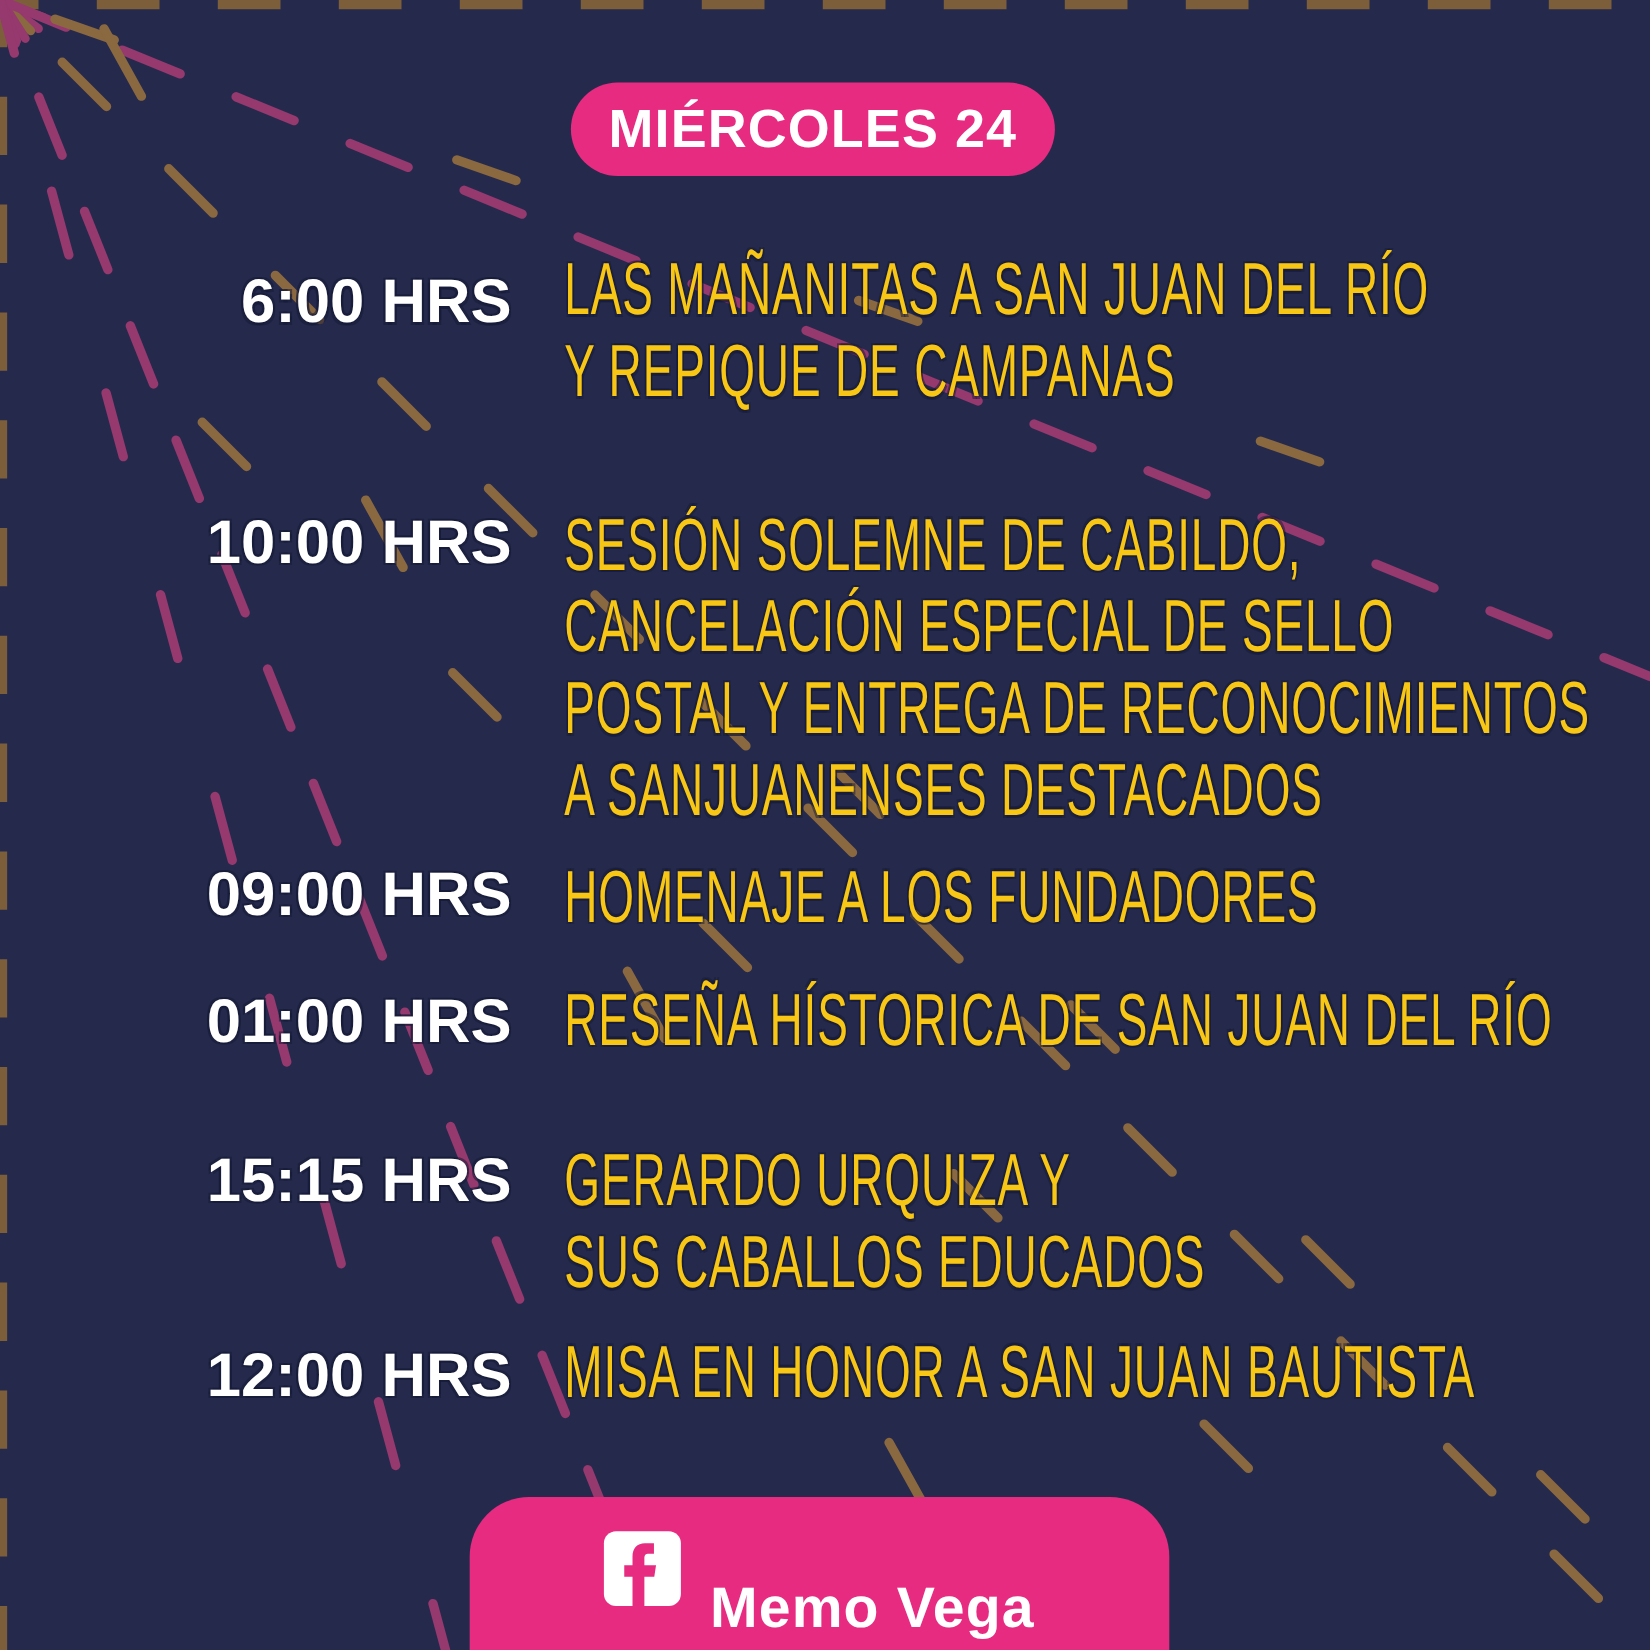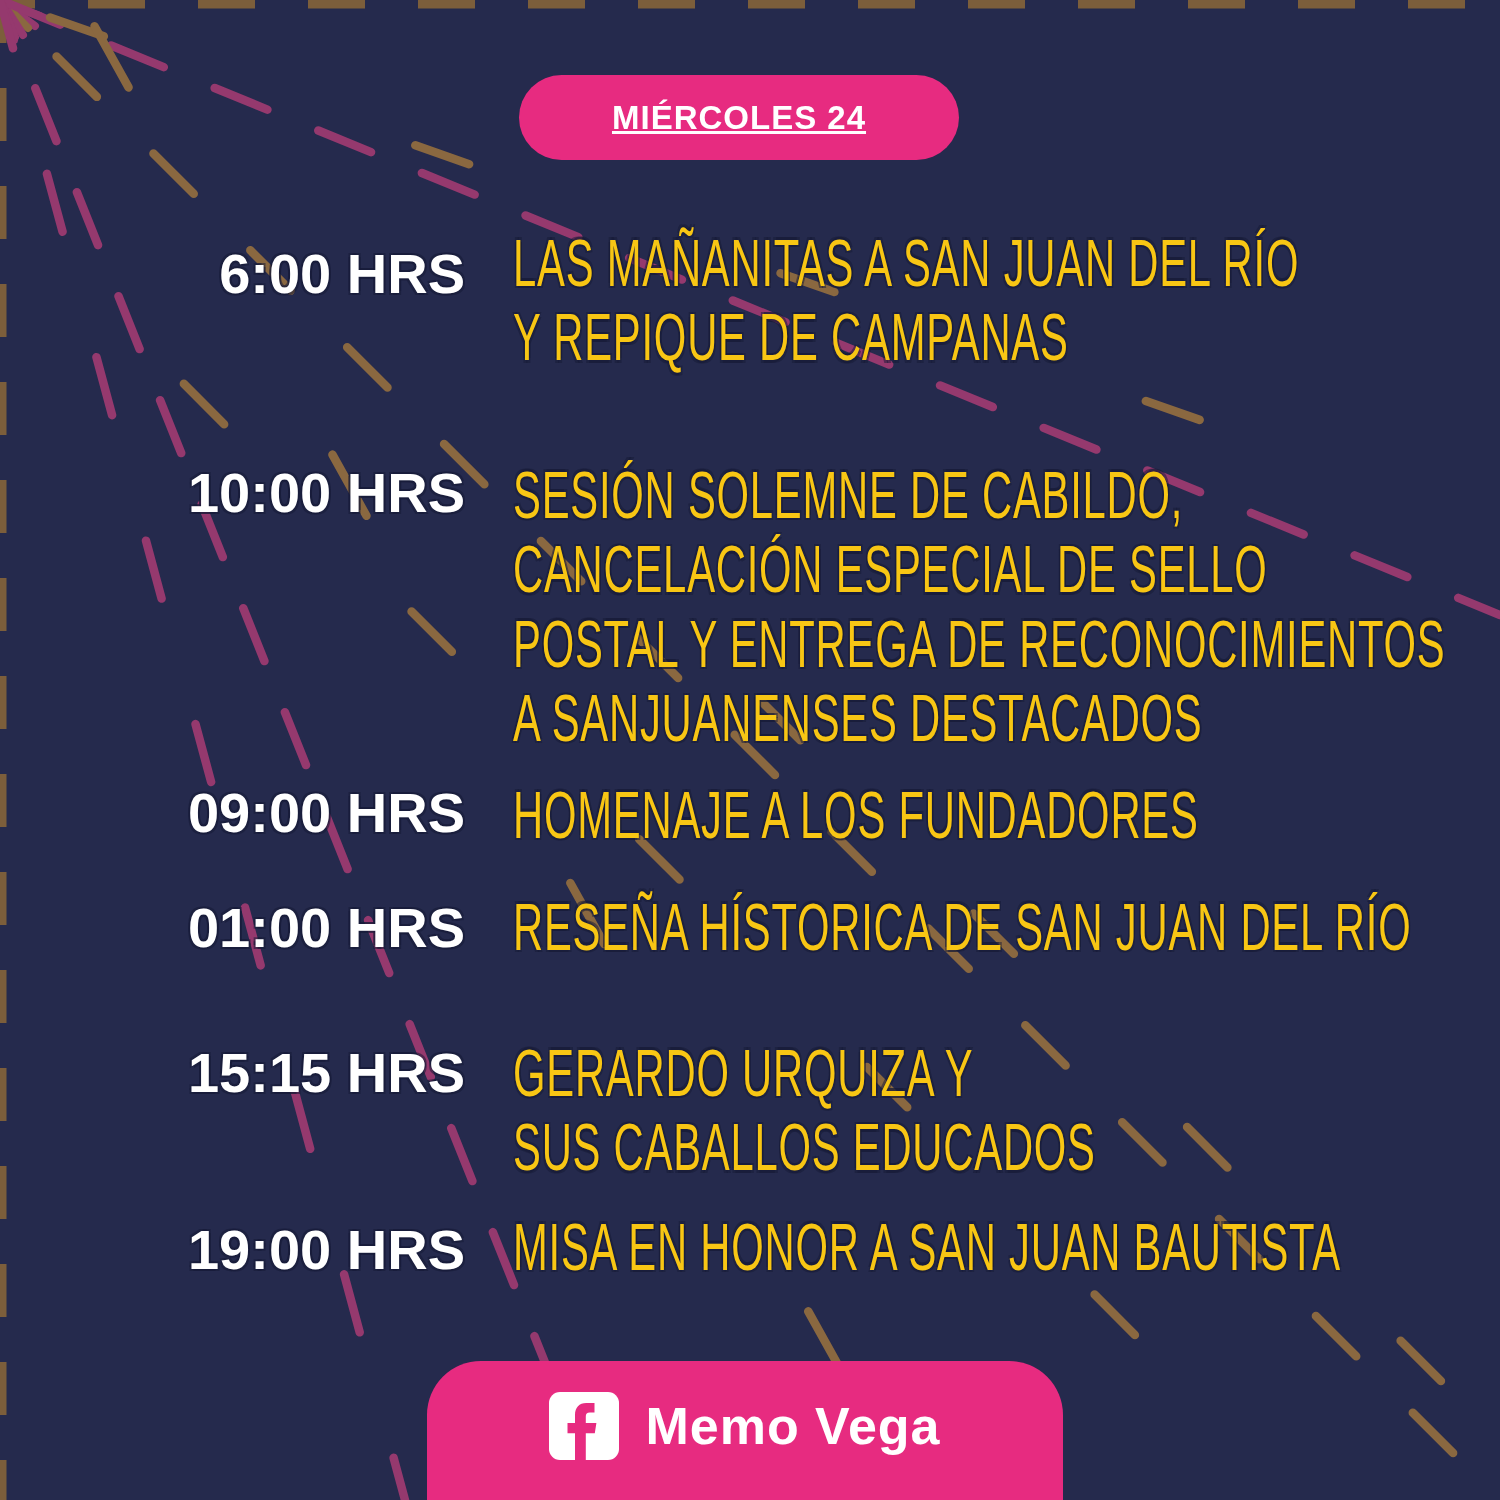--- a/index.html
+++ b/index.html
@@ -5,21 +5,21 @@
   html,body{margin:0;padding:0;background:#14172e;}
   .poster{
     position:relative;width:1500px;height:1500px;overflow:hidden;
     background:#252A4D;font-family:"Liberation Sans",sans-serif;
   }
   .bg-decor{position:absolute;left:0;top:0;width:1500px;height:1500px;}
   .day-badge{
     position:absolute;left:519px;top:75px;width:440px;height:85px;
     background:#E72B80;border-radius:44px;
     display:flex;align-items:center;justify-content:center;
-    color:#ffffff;font-weight:bold;font-size:33px;letter-spacing:1px;text-decoration:underline;
+    color:#ffffff;font-weight:bold;font-size:49px;letter-spacing:1px;
   }
   .time{
     position:absolute;left:0;width:465px;text-align:right;
     color:#ffffff;font-weight:bold;font-size:56px;line-height:58px;
     text-shadow:2px 2px 0 rgba(22,26,54,.55),-2px 2px 0 rgba(22,26,54,.55),
                 2px -2px 0 rgba(22,26,54,.55),-2px -2px 0 rgba(22,26,54,.55);
   }
   .event{
     position:absolute;left:513px;color:#F8C614;
     font-size:55px;line-height:61px;letter-spacing:1px;white-space:nowrap;
@@ -32,21 +32,21 @@
     background:#E72B80;border-radius:54px;box-sizing:border-box;
     display:flex;justify-content:center;align-items:flex-start;
     gap:26px;padding-top:31px;
   }
   .fb-icon{
     width:70px;height:68px;background:#ffffff;border-radius:11px;
     position:relative;overflow:hidden;flex:0 0 auto;
   }
   .fb-icon svg{position:absolute;left:0;top:0;}
   .footer-label{
-    color:#ffffff;font-weight:bold;font-size:52px;line-height:68px;letter-spacing:1px;
+    color:#ffffff;font-weight:bold;font-size:52px;line-height:68px;letter-spacing:1px;margin-top:36px;
   }
 </style>
 </head>
 <body>
 
 <div class="poster">
 
   <svg class="bg-decor" width="1500" height="1500" viewBox="0 0 1500 1500" aria-hidden="true">
 
     <line x1="0" y1="4" x2="1500" y2="4" stroke="#7C5E3B" stroke-width="9" stroke-dasharray="57 53" stroke-dashoffset="22"></line>
@@ -113,21 +113,21 @@
 
     <div>
       <div class="time" style="top:1044px">15:15 HRS</div>
       <div class="event" style="top:1036px">
         <div>GERARDO URQUIZA Y</div>
         <div>SUS CABALLOS EDUCADOS</div>
       </div>
     </div>
 
     <div>
-      <div class="time" style="top:1221px">19:00 HRS</div>
+      <div class="time" style="top:1221px">12:00 HRS</div>
       <div class="event" style="top:1210px">
         <div>MISA EN HONOR A SAN JUAN BAUTISTA</div>
       </div>
     </div>
 
   </div>
 
   <div class="footer-badge">
     <span class="fb-icon">
       <svg width="70" height="68" viewBox="0 0 70 68">

